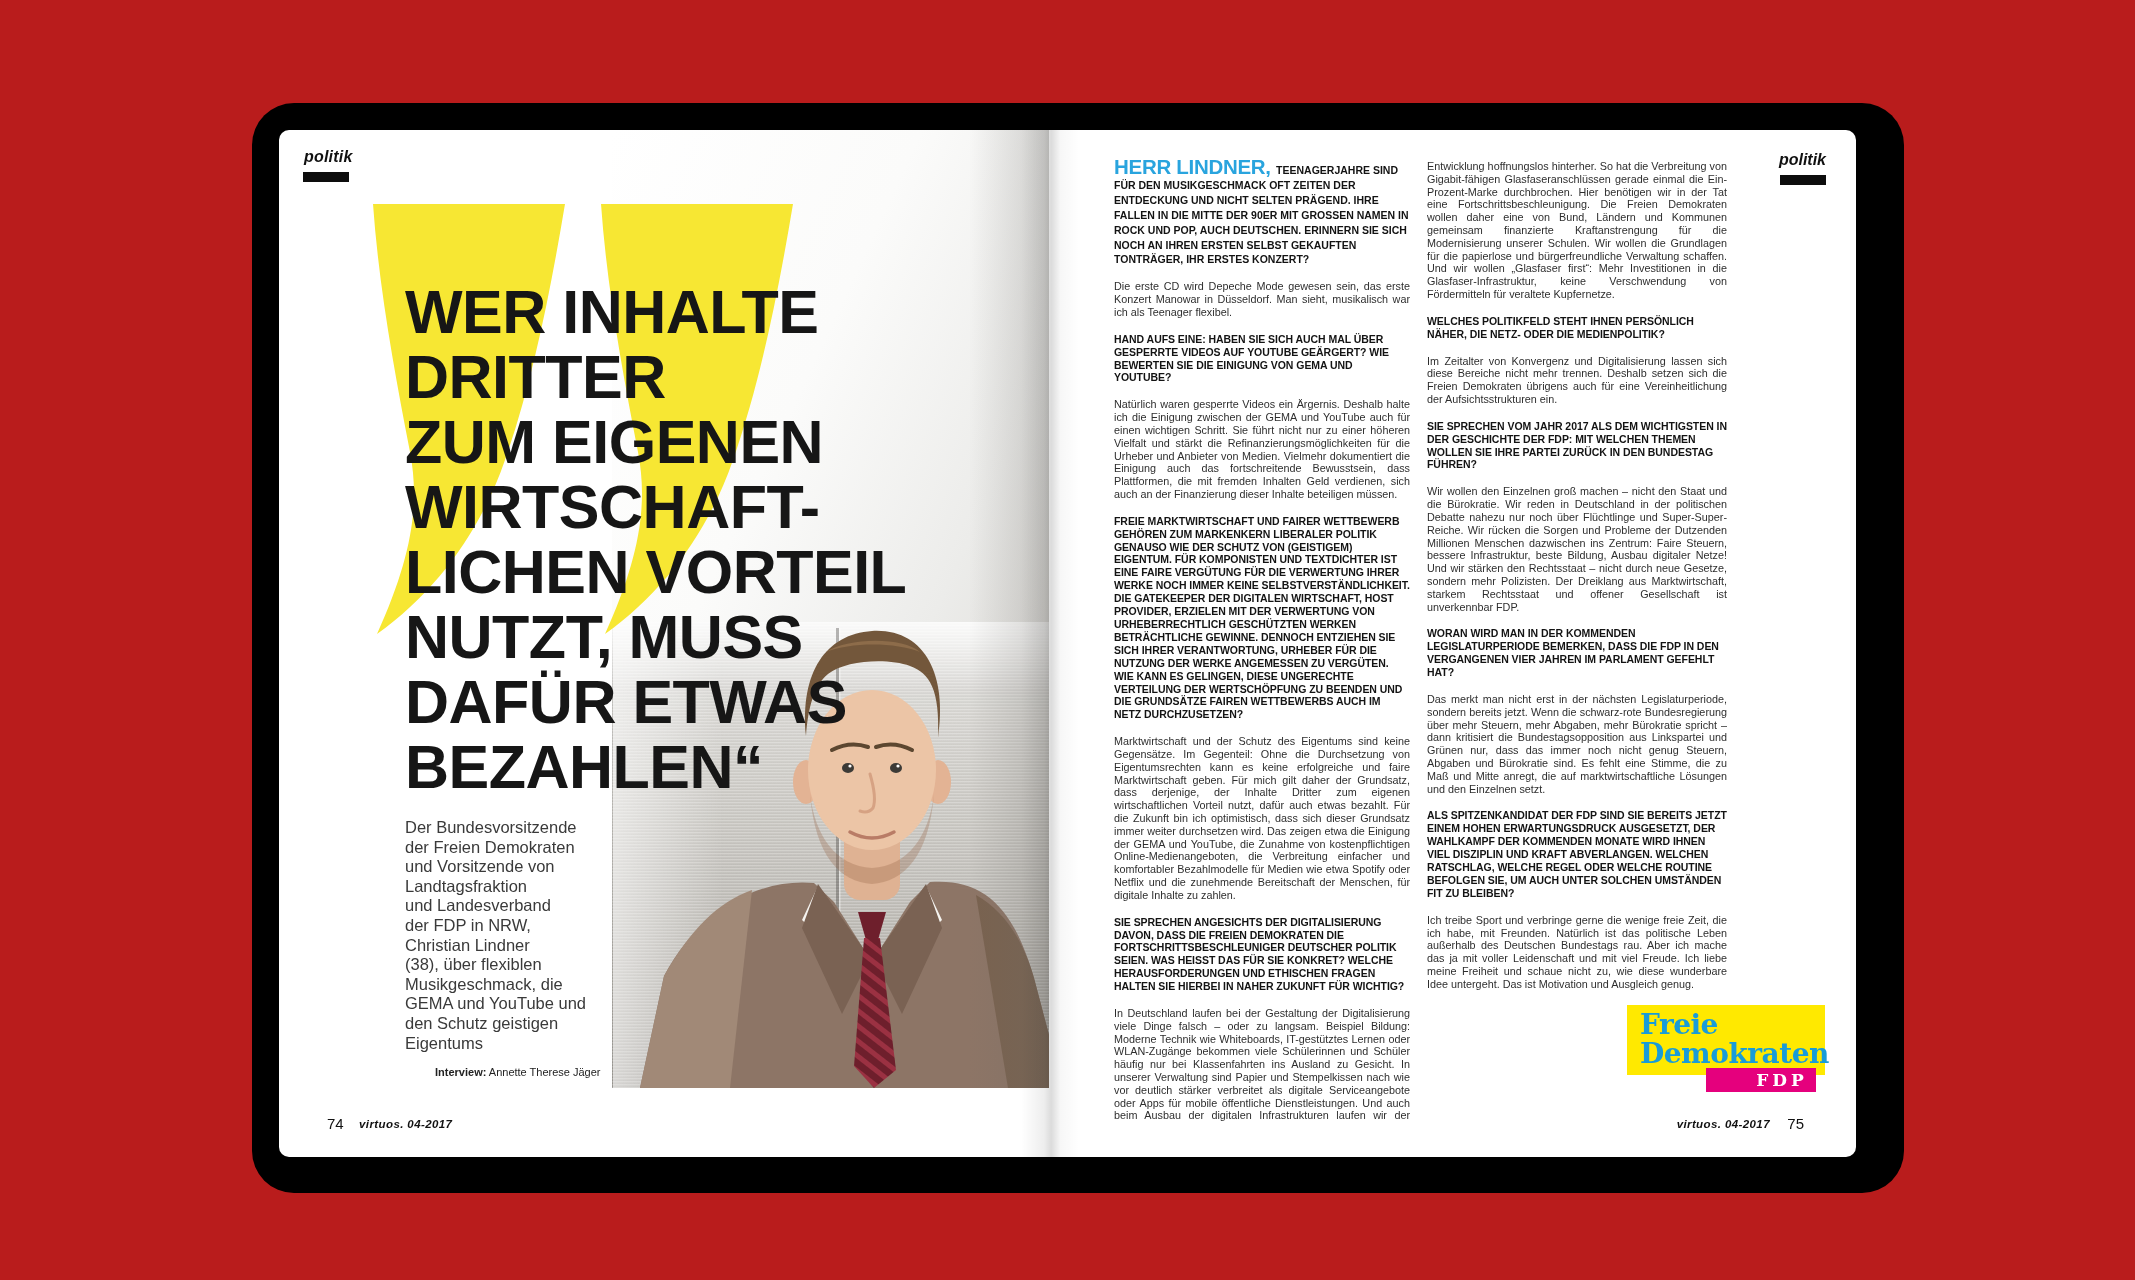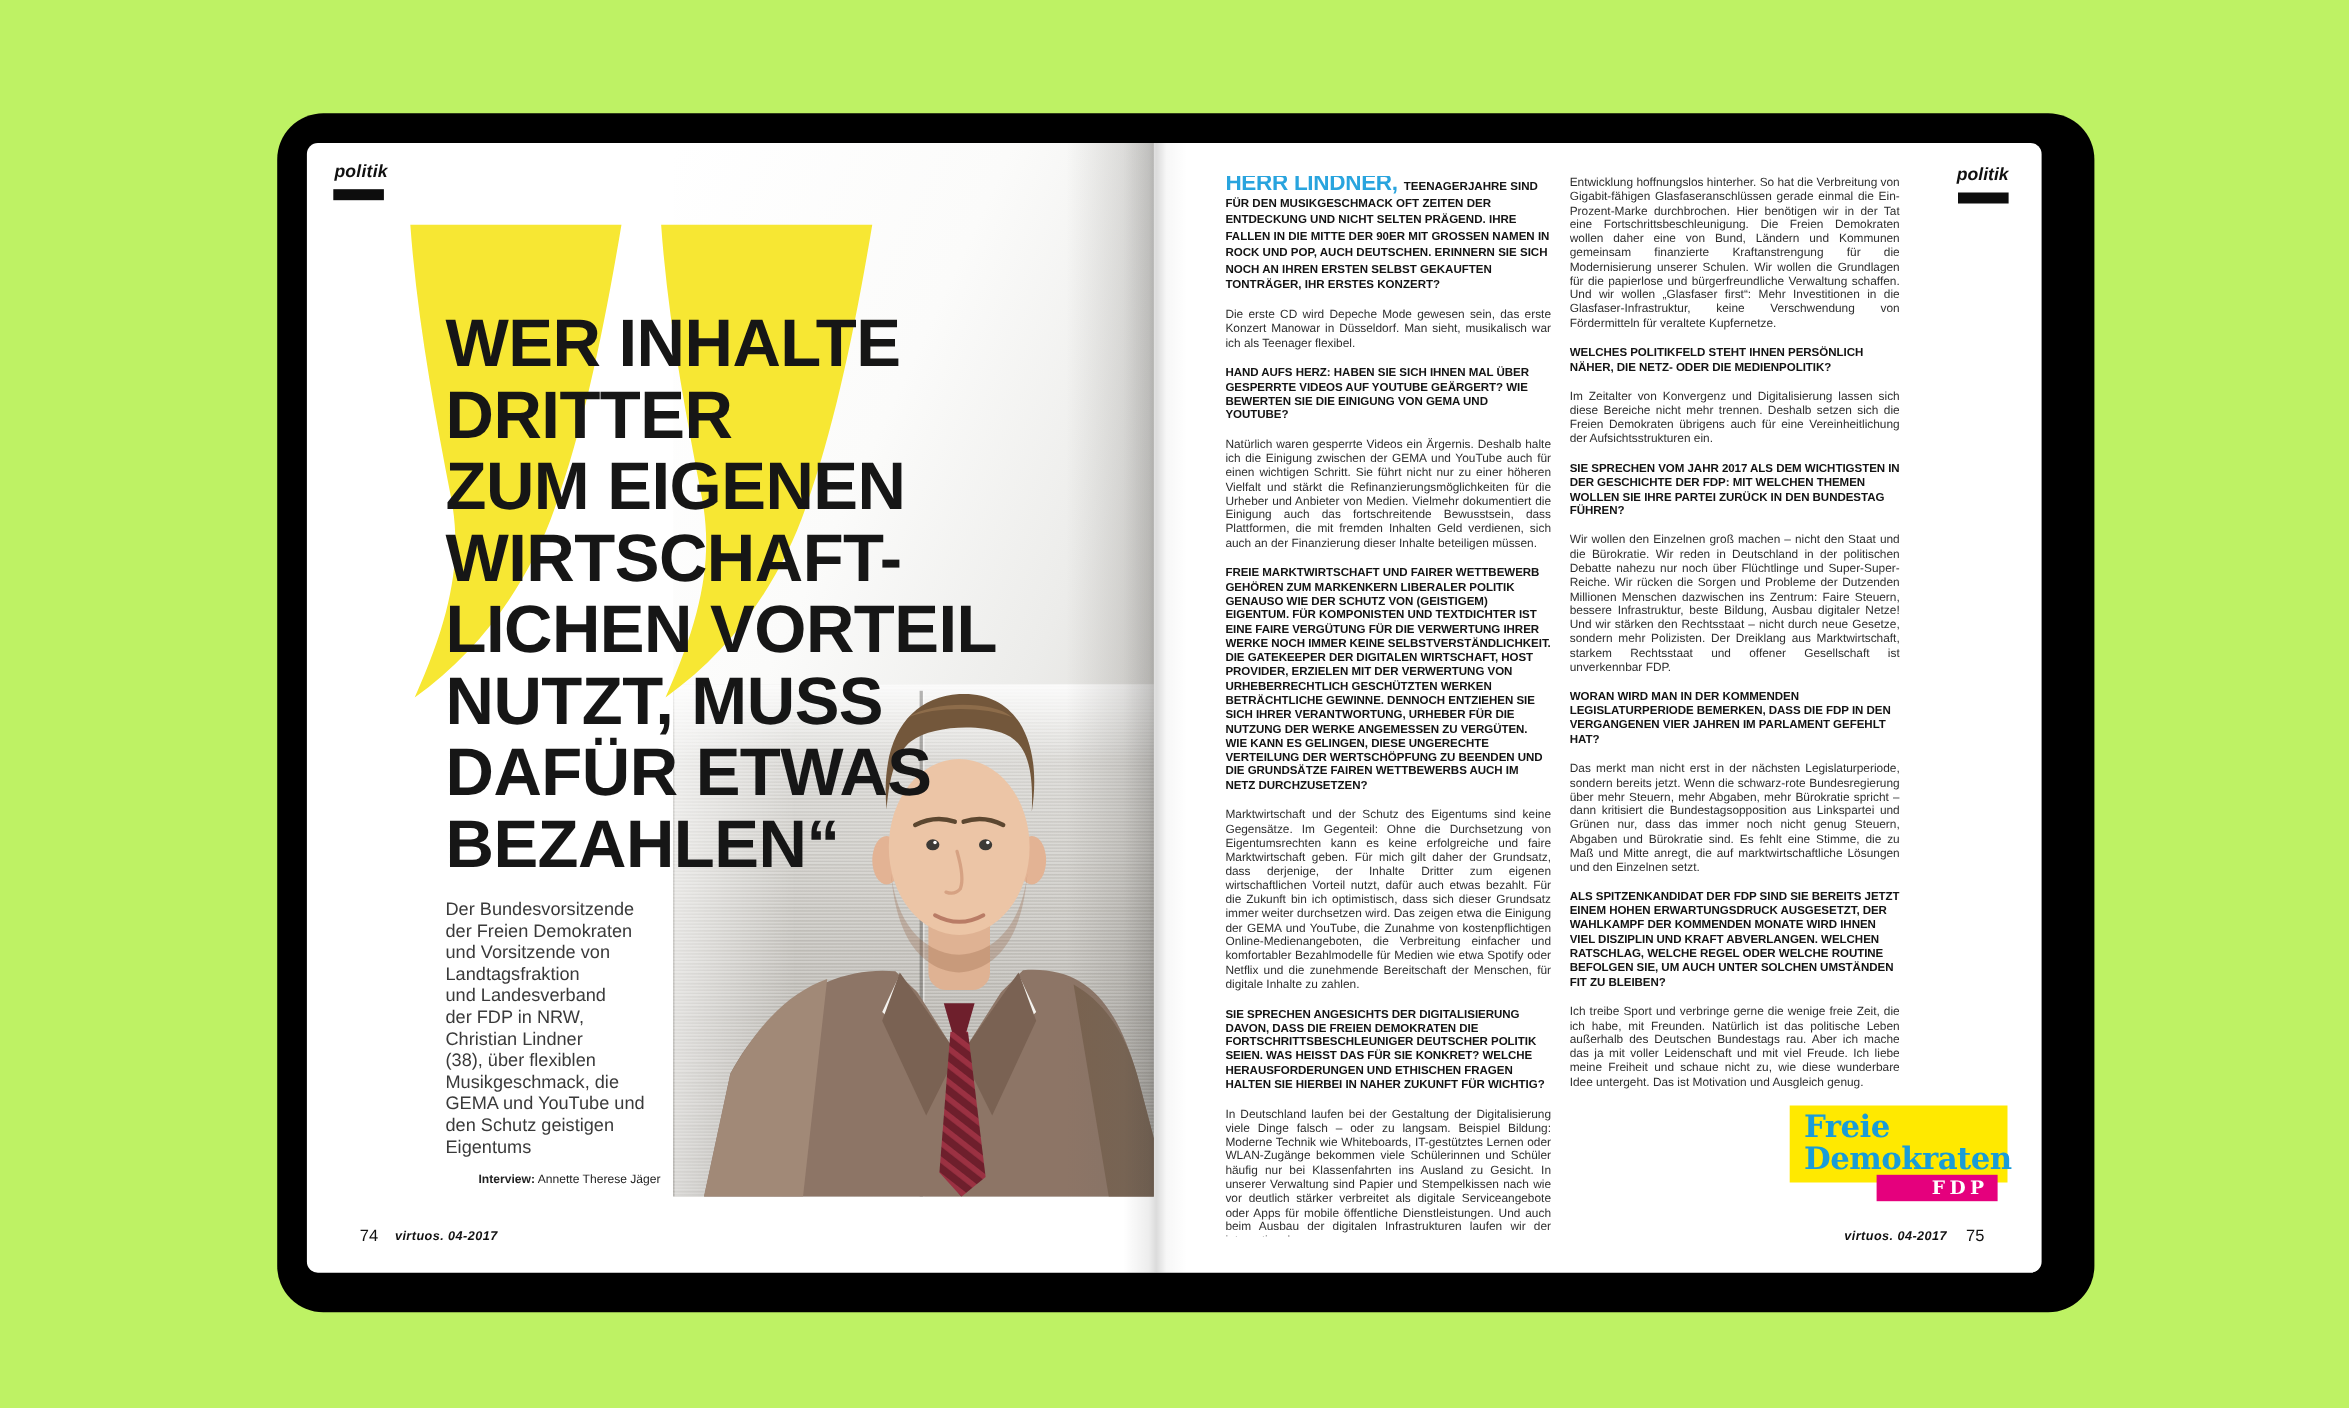--- a/index.html
+++ b/index.html
@@ -1,17 +1,17 @@
 <!DOCTYPE html>
 <html><head>
 <meta charset="utf-8">
 <style>
   * { margin:0; padding:0; box-sizing:border-box; }
   html,body { width:2135px; height:1280px; background:#ffffff; font-family:"Liberation Sans", sans-serif; overflow:hidden; }
-  .stage { position:relative; width:2135px; height:1280px; background:#bef264; }
+  .stage { position:relative; width:2135px; height:1280px; background:#b91c1c; }
 
   
   .device {
     position:absolute; left:252px; top:103px; width:1652px; height:1090px;
     background:#000; border-radius:42px;
   }
   .spread {
     position:absolute; left:27px; top:27px; right:48px; bottom:36px;
     background:#ffffff; border-radius:10px; overflow:hidden;
   }
@@ -201,21 +201,21 @@
       <div class="page-right">
 
         <div class="kicker-right">politik</div>
         <div class="kicker-bar kicker-bar-right"></div>
 
         <div class="col col1">
           <p class="lead">
             <span class="salut">HERR LINDNER, </span><span class="leadq">TEENAGERJAHRE SIND FÜR DEN MUSIKGESCHMACK OFT ZEITEN DER ENTDECKUNG UND NICHT SELTEN PRÄGEND. IHRE FALLEN IN DIE MITTE DER 90ER MIT GROSSEN NAMEN IN ROCK UND POP, AUCH DEUTSCHEN. ERINNERN SIE SICH NOCH AN IHREN ERSTEN SELBST GEKAUFTEN TONTRÄGER, IHR ERSTES KONZERT?</span>
           </p>
           <p class="atext">Die erste CD wird Depeche Mode gewesen sein, das erste Konzert Manowar in Düsseldorf. Man sieht, musikalisch war ich als Teenager flexibel.</p>
-          <p class="qtext">HAND AUFS HERZ: HABEN SIE SICH IHNEN MAL ÜBER GESPERRTE VIDEOS AUF YOUTUBE GEÄRGERT? WIE BEWERTEN SIE DIE EINIGUNG VON GEMA UND YOUTUBE?</p>
+          <p class="qtext">HAND AUFS EINE: HABEN SIE SICH AUCH MAL ÜBER GESPERRTE VIDEOS AUF YOUTUBE GEÄRGERT? WIE BEWERTEN SIE DIE EINIGUNG VON GEMA UND YOUTUBE?</p>
           <p class="atext">Natürlich waren gesperrte Videos ein Ärgernis. Deshalb halte ich die Einigung zwischen der GEMA und YouTube auch für einen wichtigen Schritt. Sie führt nicht nur zu einer höheren Vielfalt und stärkt die Refinanzierungsmöglichkeiten für die Urheber und Anbieter von Medien. Vielmehr dokumentiert die Einigung auch das fortschreitende Bewusstsein, dass Plattformen, die mit fremden Inhalten Geld verdienen, sich auch an der Finanzierung dieser Inhalte beteiligen müssen.</p>
           <p class="qtext">FREIE MARKTWIRTSCHAFT UND FAIRER WETTBEWERB GEHÖREN ZUM MARKENKERN LIBERALER POLITIK GENAUSO WIE DER SCHUTZ VON (GEISTIGEM) EIGENTUM. FÜR KOMPONISTEN UND TEXTDICHTER IST EINE FAIRE VERGÜTUNG FÜR DIE VERWERTUNG IHRER WERKE NOCH IMMER KEINE SELBSTVERSTÄNDLICHKEIT. DIE GATEKEEPER DER DIGITALEN WIRTSCHAFT, HOST PROVIDER, ERZIELEN MIT DER VERWERTUNG VON URHEBERRECHTLICH GESCHÜTZTEN WERKEN BETRÄCHTLICHE GEWINNE. DENNOCH ENTZIEHEN SIE SICH IHRER VERANTWORTUNG, URHEBER FÜR DIE NUTZUNG DER WERKE ANGEMESSEN ZU VERGÜTEN. WIE KANN ES GELINGEN, DIESE UNGERECHTE VERTEILUNG DER WERTSCHÖPFUNG ZU BEENDEN UND DIE GRUNDSÄTZE FAIREN WETTBEWERBS AUCH IM NETZ DURCHZUSETZEN?</p>
           <p class="atext">Marktwirtschaft und der Schutz des Eigentums sind keine Gegensätze. Im Gegenteil: Ohne die Durchsetzung von Eigentumsrechten kann es keine erfolgreiche und faire Marktwirtschaft geben. Für mich gilt daher der Grundsatz, dass derjenige, der Inhalte Dritter zum eigenen wirtschaftlichen Vorteil nutzt, dafür auch etwas bezahlt. Für die Zukunft bin ich optimistisch, dass sich dieser Grundsatz immer weiter durchsetzen wird. Das zeigen etwa die Einigung der GEMA und YouTube, die Zunahme von kostenpflichtigen Online-Medienangeboten, die Verbreitung einfacher und komfortabler Bezahlmodelle für Medien wie etwa Spotify oder Netflix und die zunehmende Bereitschaft der Menschen, für digitale Inhalte zu zahlen.</p>
           <p class="qtext">SIE SPRECHEN ANGESICHTS DER DIGITALISIERUNG DAVON, DASS DIE FREIEN DEMOKRATEN DIE FORTSCHRITTSBESCHLEUNIGER DEUTSCHER POLITIK SEIEN. WAS HEISST DAS FÜR SIE KONKRET? WELCHE HERAUSFORDERUNGEN UND ETHISCHEN FRAGEN HALTEN SIE HIERBEI IN NAHER ZUKUNFT FÜR WICHTIG?</p>
           <p class="atext">In Deutschland laufen bei der Gestaltung der Digitalisierung viele Dinge falsch – oder zu langsam. Beispiel Bildung: Moderne Technik wie Whiteboards, IT-gestütztes Lernen oder WLAN-Zugänge bekommen viele Schülerinnen und Schüler häufig nur bei Klassenfahrten ins Ausland zu Gesicht. In unserer Verwaltung sind Papier und Stempelkissen nach wie vor deutlich stärker verbreitet als digitale Serviceangebote oder Apps für mobile öffentliche Dienstleistungen. Und auch beim Ausbau der digitalen Infrastrukturen laufen wir der internationalen</p>
         </div>
 
         <div class="col col2">
           <p class="atext">Entwicklung hoffnungslos hinterher. So hat die Verbreitung von Gigabit-fähigen Glasfaseranschlüssen gerade einmal die Ein-Prozent-Marke durchbrochen. Hier benötigen wir in der Tat eine Fortschrittsbeschleunigung. Die Freien Demokraten wollen daher eine von Bund, Ländern und Kommunen gemeinsam finanzierte Kraftanstrengung für die Modernisierung unserer Schulen. Wir wollen die Grundlagen für die papierlose und bürgerfreundliche Verwaltung schaffen. Und wir wollen „Glasfaser first“: Mehr Investitionen in die Glasfaser-Infrastruktur, keine Verschwendung von Fördermitteln für veraltete Kupfernetze.</p>
           <p class="qtext">WELCHES POLITIKFELD STEHT IHNEN PERSÖNLICH NÄHER, DIE NETZ- ODER DIE MEDIENPOLITIK?</p>

